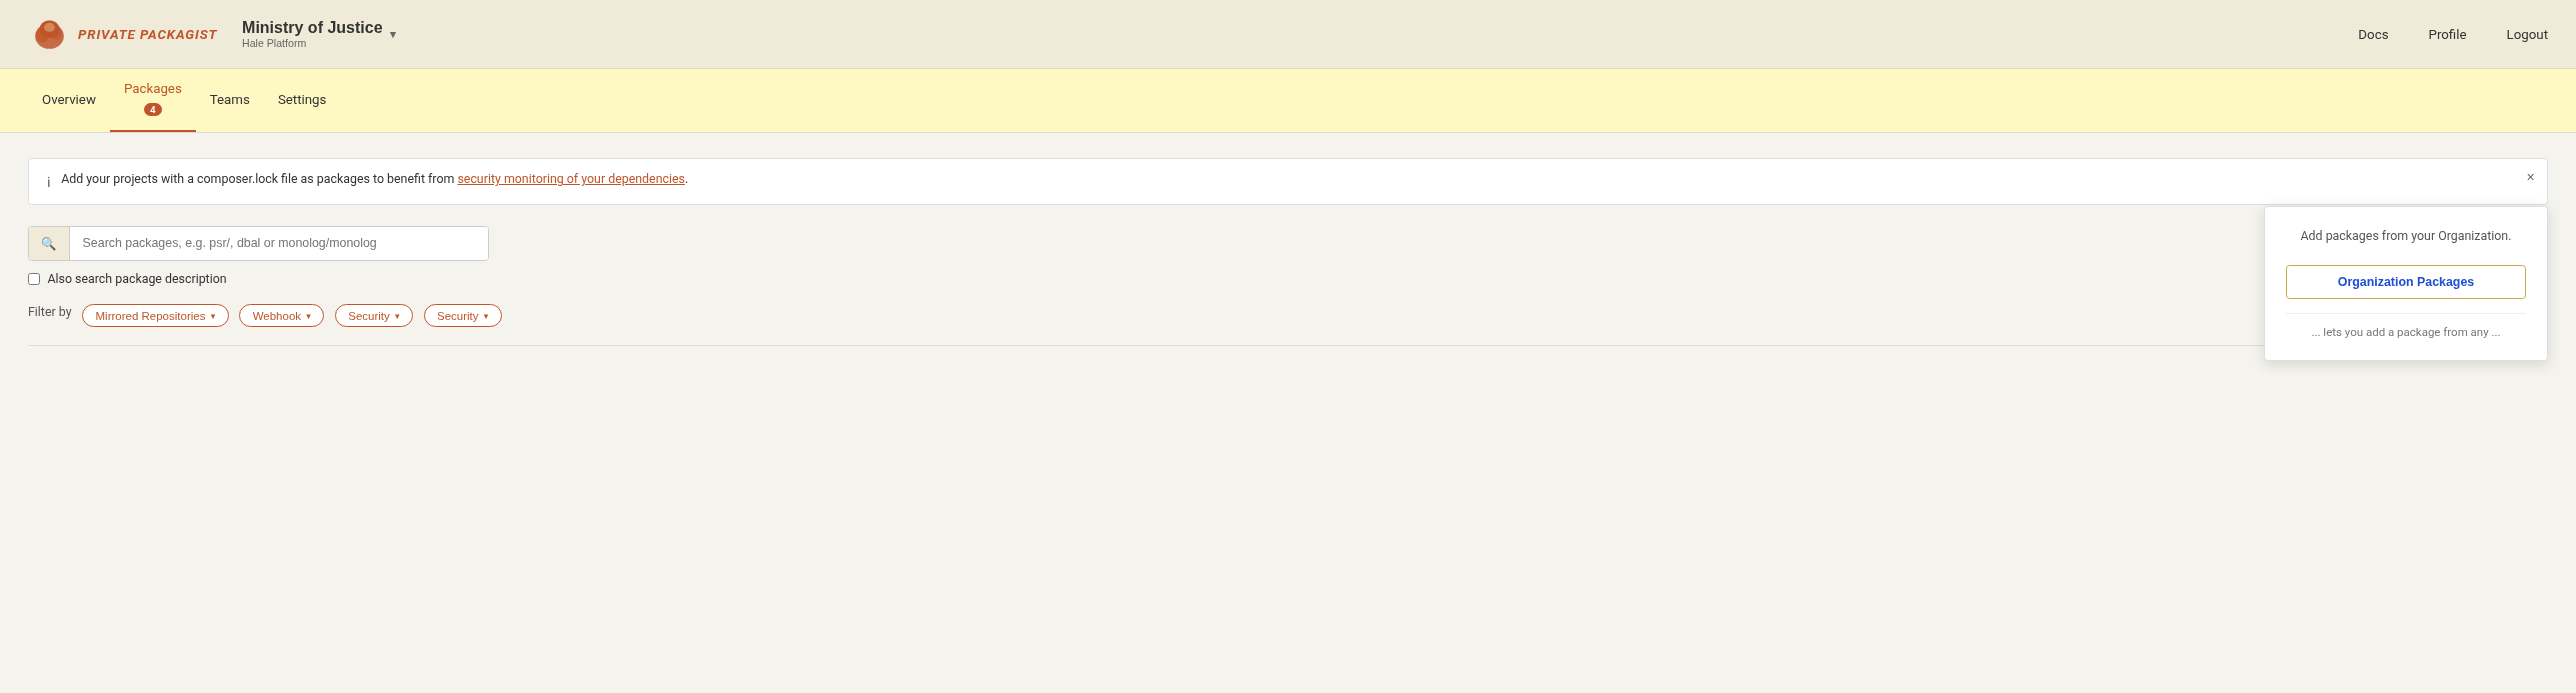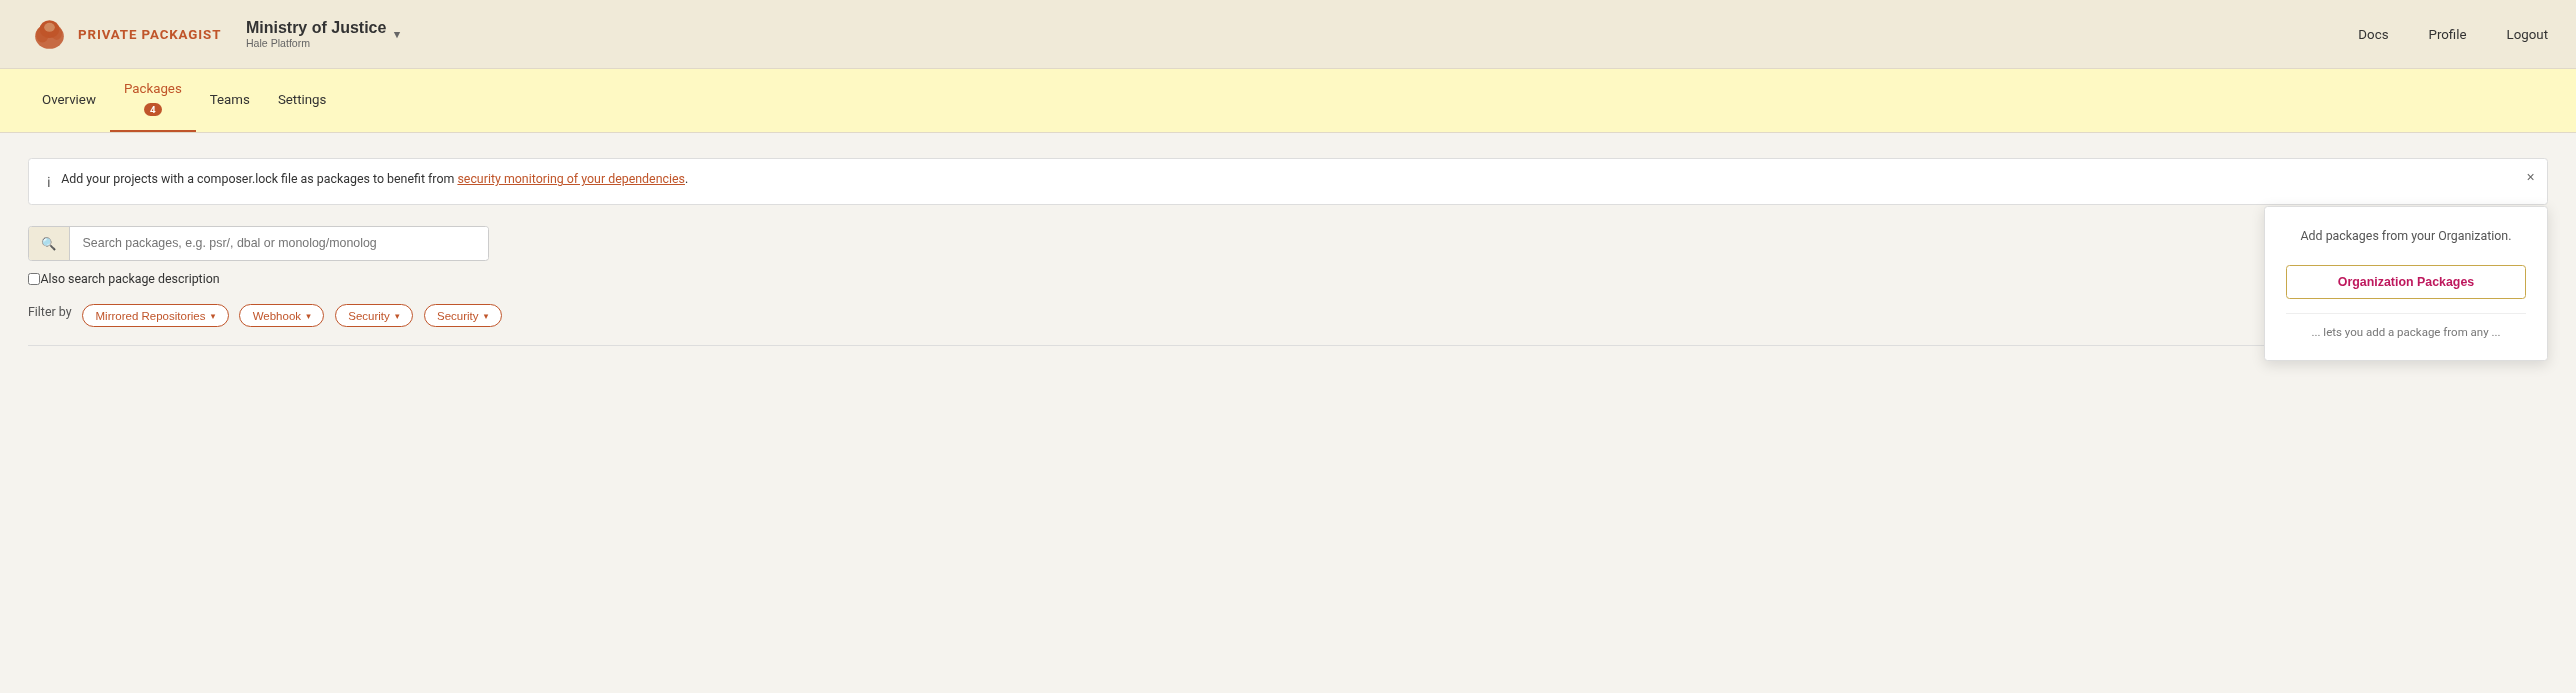--- a/index.html
+++ b/index.html
@@ -24,20 +24,21 @@
       display: flex;
       align-items: center;
       gap: 7px;
     }
     .logo-text {
       color: #c0552a;
       font-weight: 700;
       font-size: 13.3px;
       letter-spacing: 0.9px;
       text-transform: uppercase;
+      font-style: italic;
     }
     .org-selector {
       display: flex;
       align-items: center;
       gap: 5.3px;
       padding: 5.3px 10.6px;
       background: transparent;
       border: none;
       cursor: pointer;
       font-size: 12.4px;
@@ -193,20 +194,21 @@
       font-size: 13.3px;
       cursor: pointer;
       padding: 9px 18px;
       border-radius: 1.8px;
     }
 
     
     .checkbox-row {
       display: flex;
       align-items: center;
+      gap: 7px;
       margin-bottom: 18px;
       font-size: 12.4px;
       color: #333;
     }
     .checkbox-row input[type="checkbox"] {
       width: 12.4px;
       height: 12.4px;
     }
 
     
@@ -265,21 +267,21 @@
     }
     .popup-org-btn {
       display: block;
       width: 100%;
       background: #fff;
       border: 1.8px solid #c8a84b;
       border-radius: 3.5px;
       padding: 9px;
       font-size: 12.4px;
       font-weight: 600;
-      color: #be185d;
+      color: #1d4ed8;
       cursor: pointer;
       text-align: center;
       margin-bottom: 14px;
     }
     .popup-divider {
       border: none;
       border-top: 0.9px solid #eee;
       margin-bottom: 10.6px;
     }
     .popup-bottom-text {

